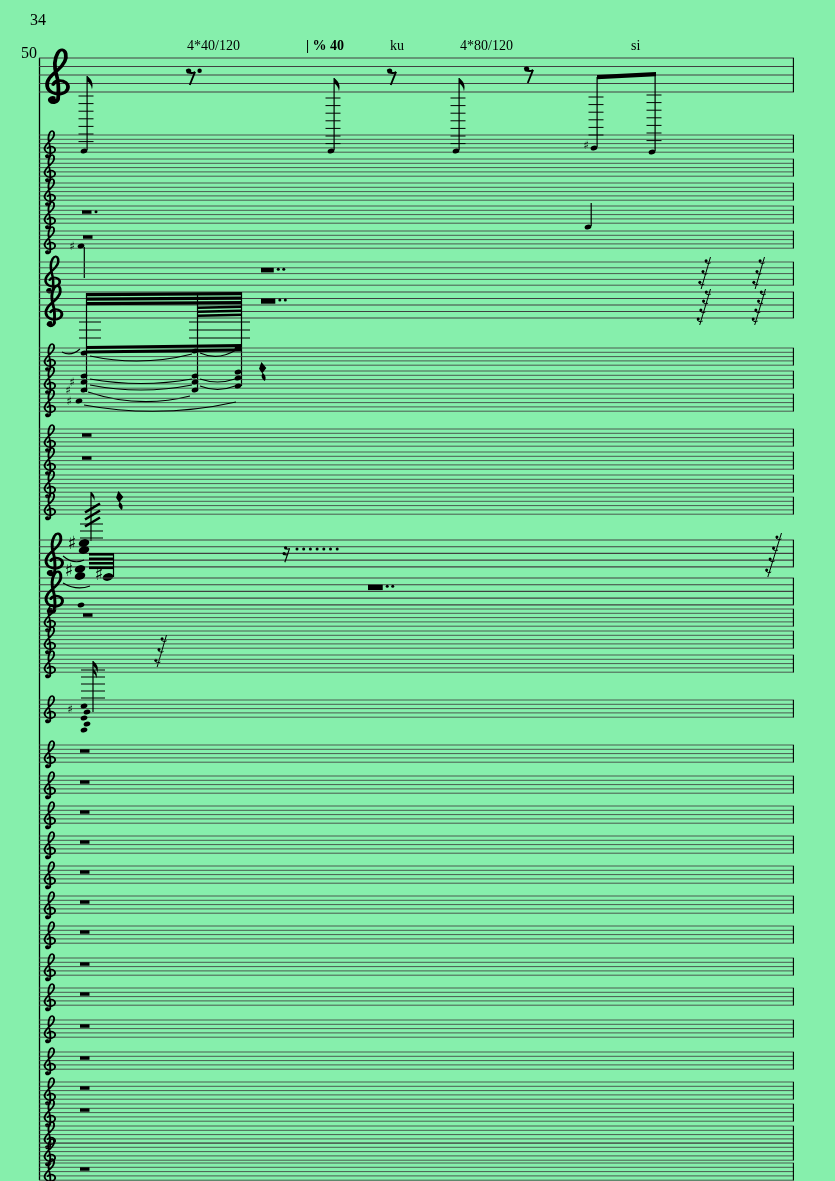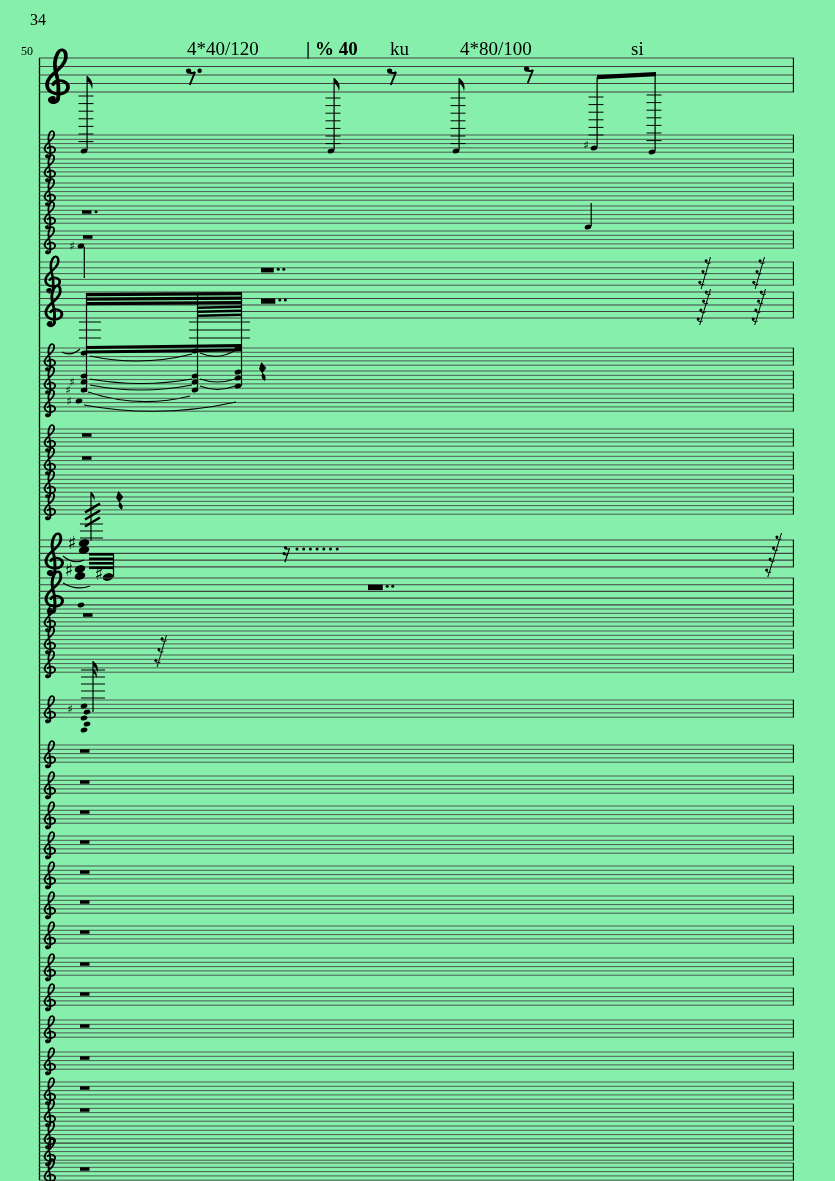--- a/index.html
+++ b/index.html
@@ -1,32 +1,32 @@
 <!DOCTYPE html>
 <html><head>
 <meta charset="utf-8">
 <style>
   html,body{margin:0;padding:0;background:#e8e8e8;}
   .page{position:relative;width:835px;height:1181px;background:#86efac;overflow:hidden;
         font-family:"Liberation Serif", serif;}
   .pagenum{position:absolute;left:30px;top:11px;font-size:16px;color:#000;}
-  .measurenum{position:absolute;left:21px;top:44px;font-size:12px;color:#000;}
-  .annot{position:absolute;top:38px;font-size:19px;color:#000;white-space:pre;}
+  .measurenum{position:absolute;left:21px;top:44px;font-size:16px;color:#000;}
+  .annot{position:absolute;top:38px;font-size:14px;color:#000;white-space:pre;}
   svg{position:absolute;left:0;top:0;}
 </style>
 </head>
 <body>
 
 <div class="page">
   <div class="pagenum">34</div>
   <div class="measurenum">50</div>
   <span class="annot" style="left: 187px;">4*40/120</span>
   <span class="annot" style="left: 306px; font-weight: bold;">| % 40</span>
   <span class="annot" style="left: 390px; text-align: right;">ku</span>
-  <span class="annot" style="left: 460px;">4*80/100</span>
+  <span class="annot" style="left: 460px;">4*80/120</span>
   <span class="annot" style="left: 631px;">si</span>
   <svg id="score-svg" width="835" height="1181" viewBox="0 0 835 1181">
       <line x1="39.5" y1="58" x2="39.5" y2="1180" stroke="#000000" stroke-width="1.3"></line>
       <g>
         <line x1="39" y1="58" x2="794" y2="58" stroke="#404040" stroke-width="1.15"></line>
         <line x1="39" y1="66.5" x2="794" y2="66.5" stroke="#404040" stroke-width="1.15"></line>
         <line x1="39" y1="75" x2="794" y2="75" stroke="#404040" stroke-width="1.15"></line>
         <line x1="39" y1="83.5" x2="794" y2="83.5" stroke="#404040" stroke-width="1.15"></line>
         <line x1="39" y1="92" x2="794" y2="92" stroke="#404040" stroke-width="1.15"></line>
         <line x1="793.4" y1="58" x2="793.4" y2="92" stroke="#000000" stroke-width="1.1"></line>

